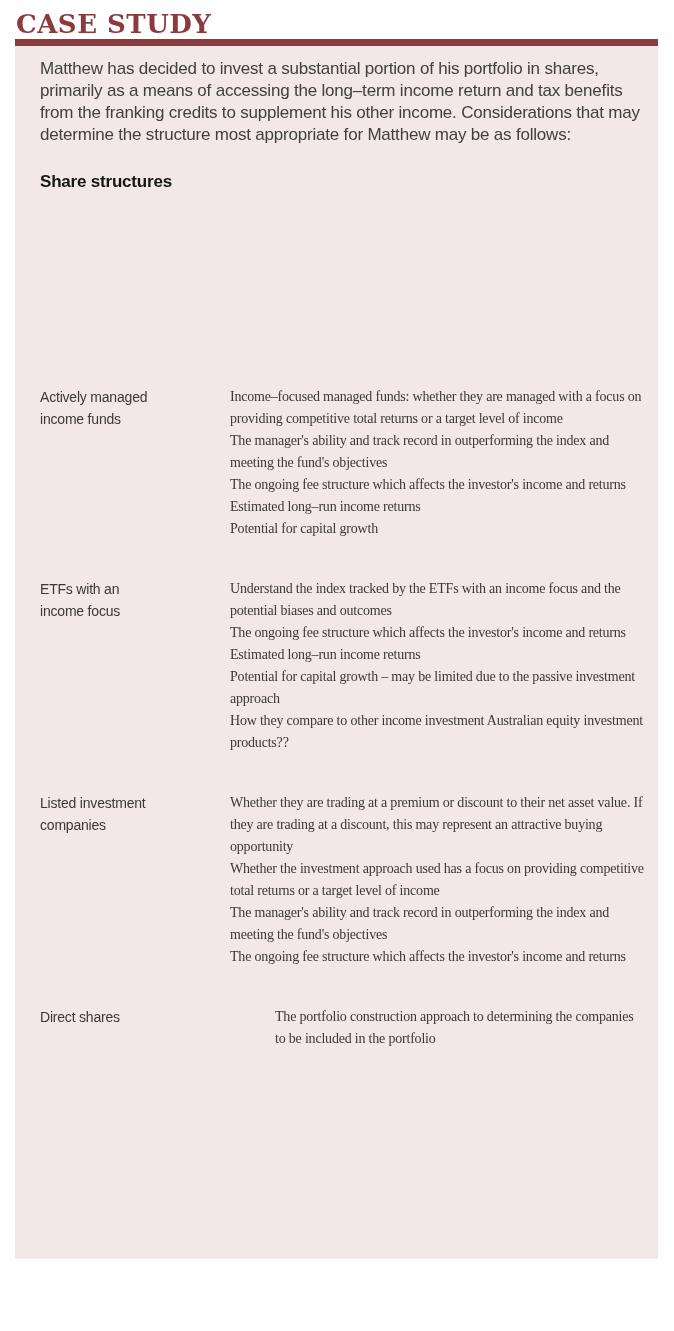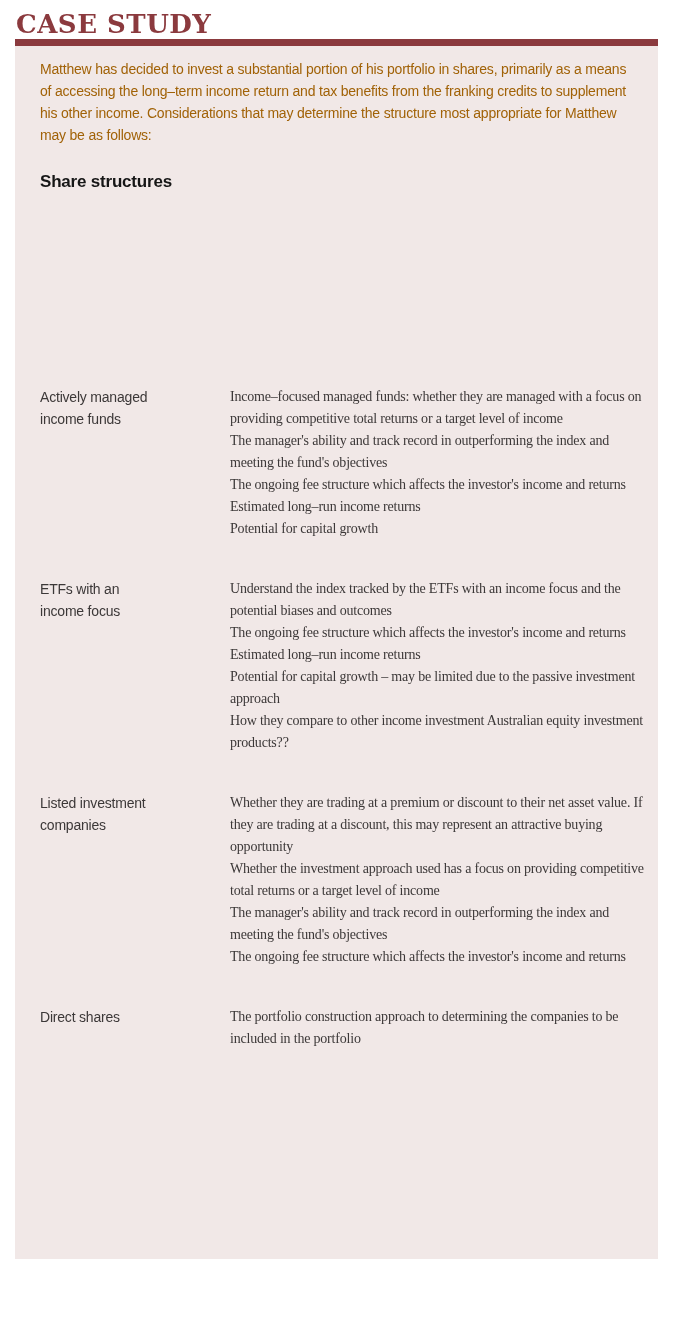--- a/index.html
+++ b/index.html
@@ -34,38 +34,38 @@
   }
   .panel {
     margin-left: 15px;
     width: 643px;
     height: 1268px;
     background: #F1E8E7;
     padding: 12px 14px 20px 25px;
     overflow: hidden;
   }
   .intro {
-    color: #a16207;
-    font-size: 14px;
+    color: #404040;
+    font-size: 17px;
     line-height: 22px;
     letter-spacing: -0.2px;
     max-width: 600px;
   }
   .table { margin-top: 26px; }
   .thead { display: flex; margin-bottom: 24px; flex-direction: column; }
   .th {
     font-weight: 700;
     font-size: 17px;
     color: #161616;
     letter-spacing: -0.2px;
   }
   .col1 { width: 190px; flex: 0 0 190px; }
   .col2 { flex: 1 1 auto; max-width: 414px; }
   .trow { display: flex; margin-bottom: 38px; }
-  .trow:last-child { margin-bottom: 12px; }
+  .trow:last-child { margin-bottom: 12px; gap: 45px; }
   .cell {
     font-size: 14px;
     line-height: 22px;
     letter-spacing: -0.2px;
     color: #3C3838;
   }
   .cell.col1 .structure-label { max-width: 120px; display: block; }
   .consideration { margin: 0; font-family: Liberation Serif, serif; }
 </style>
 </head>

